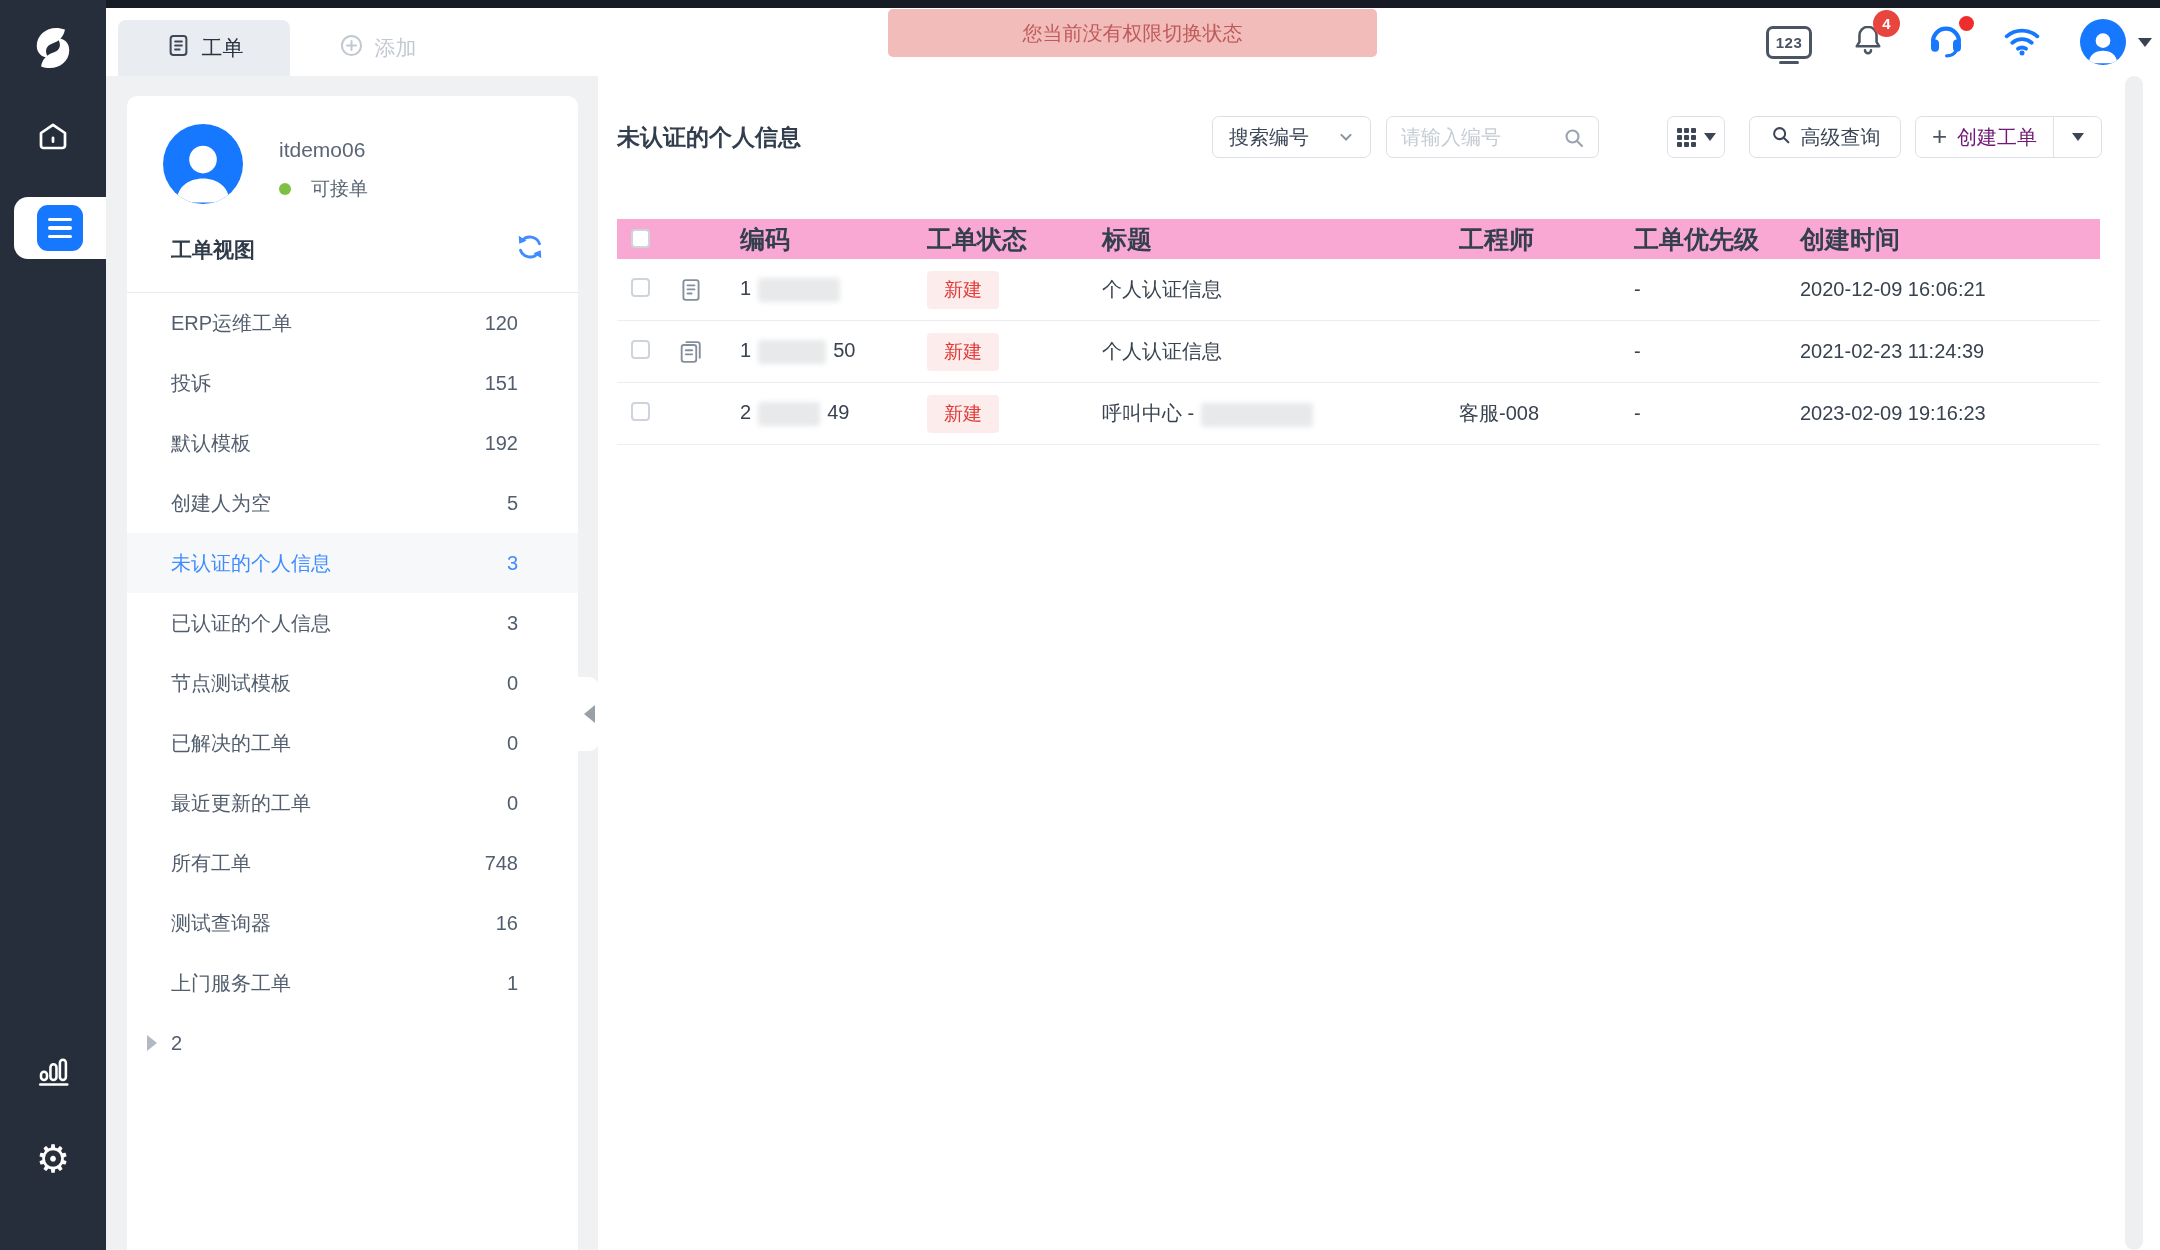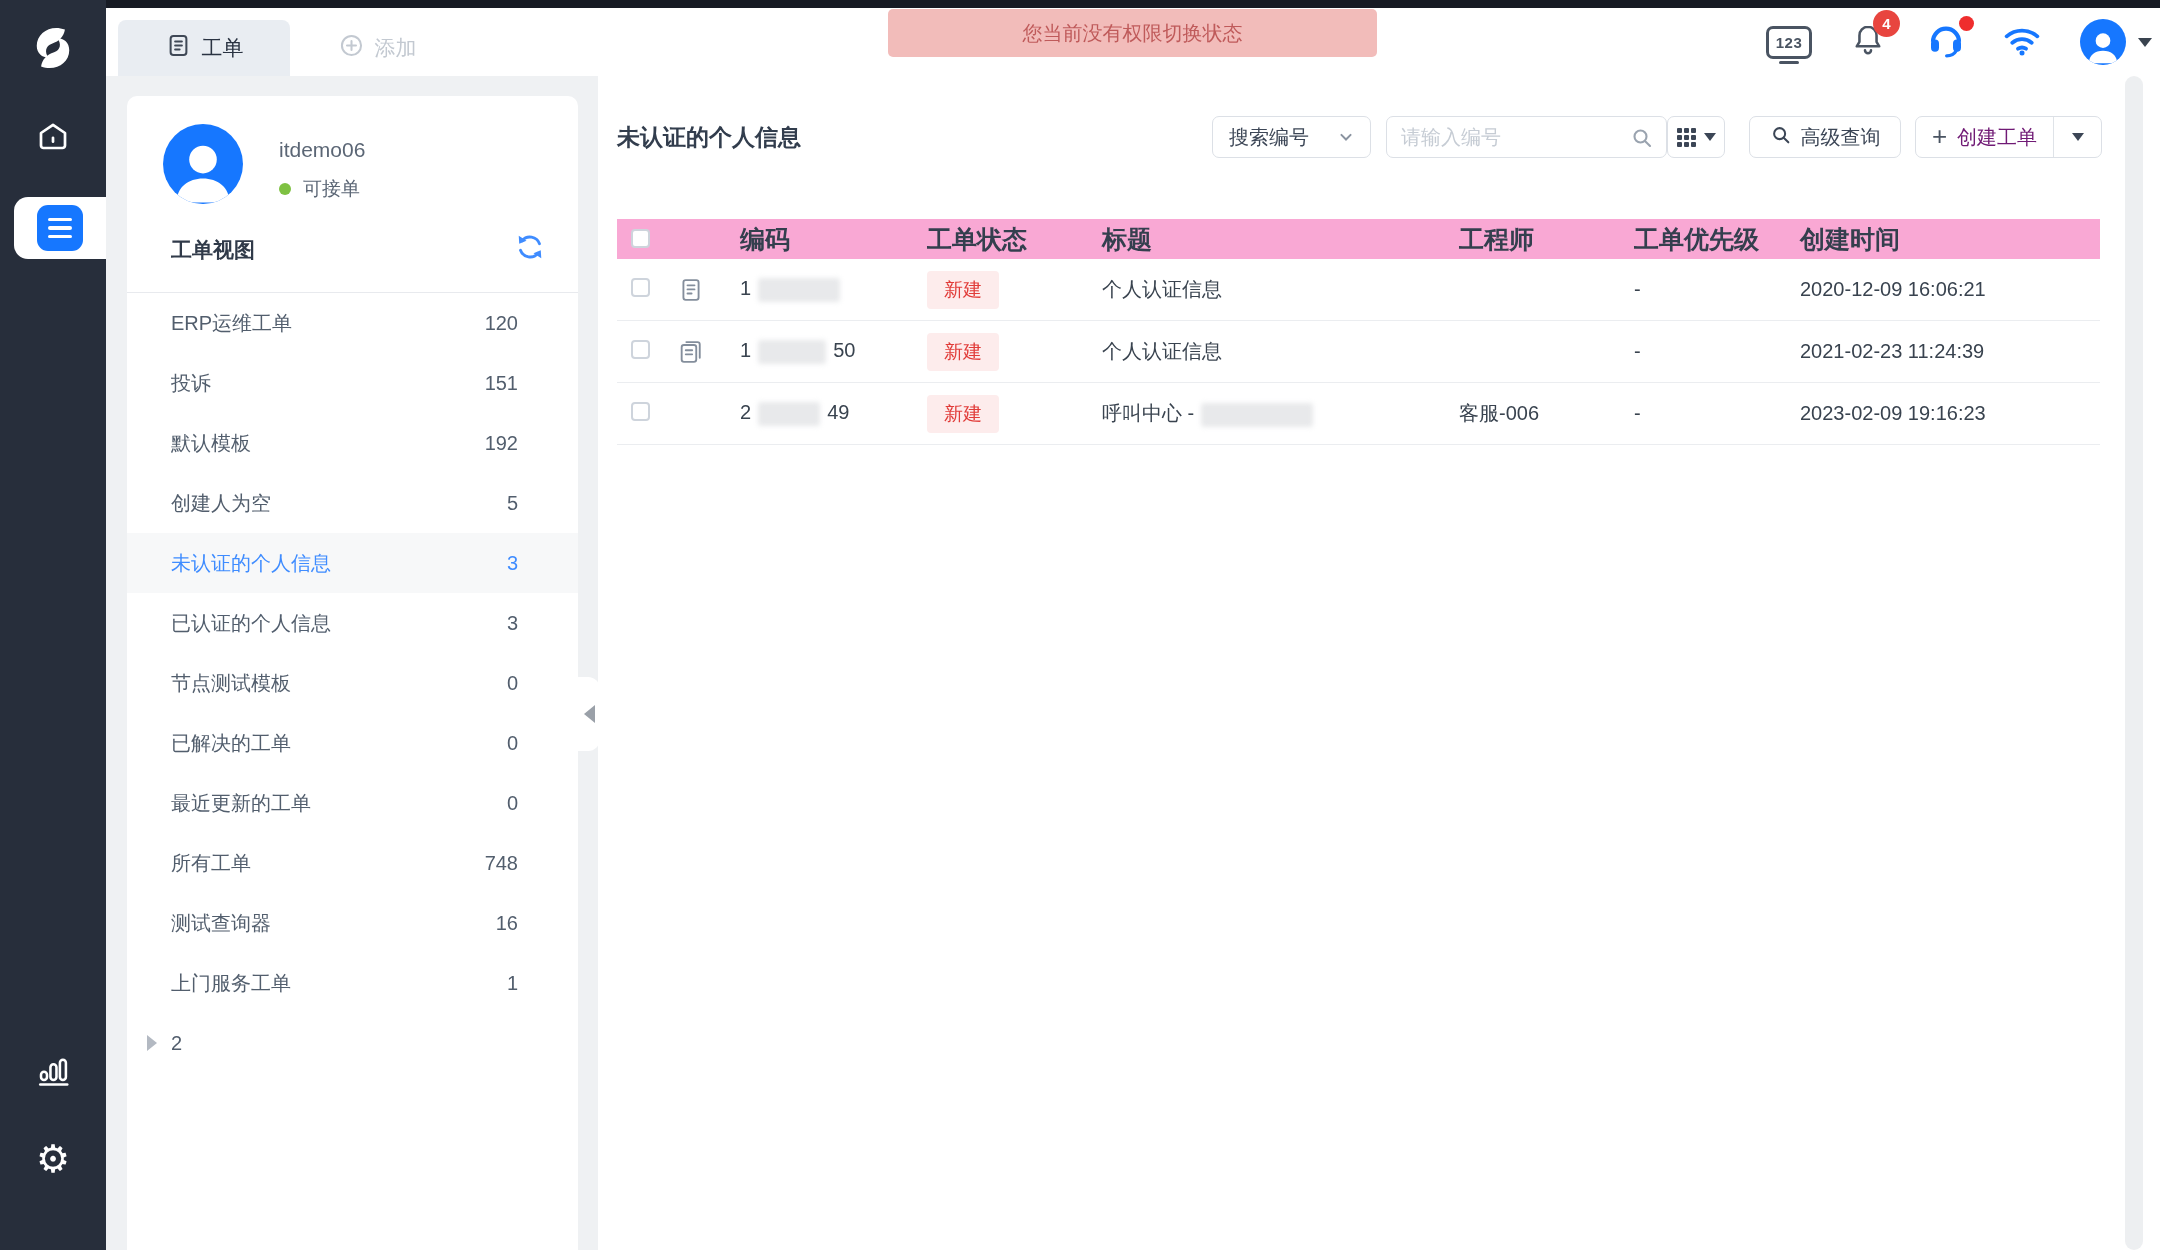--- a/index.html
+++ b/index.html
@@ -70,21 +70,21 @@
   
   .leftpanel {
     position:absolute; left:127px; top:96px; width:451px; height:1154px;
     background:#fff; border-radius:10px 10px 0 0; z-index:4;padding-left:48px;
   }
   .avatar-lg {
     position:absolute; left:36px; top:28px; width:80px; height:80px; border-radius:50%;
     background:#1677ff; overflow:hidden; display:flex; align-items:flex-end; justify-content:center;
   }
   .u-name { position:absolute; left:152px; top:42px; font-size:21px; color:#5b6675; }
-  .u-status { position:absolute; left:152px; top:80px; display:flex; align-items:center; gap:12px; font-size:19px; color:#5b6675; }
+  .u-status { position:absolute; left:152px; top:80px; display:flex; align-items:center; gap:20px; font-size:19px; color:#5b6675; }
   .dot-green { width:12px; height:12px; border-radius:50%; background:#7ec142; }
   .views-title { position:absolute; left:44px; top:140px; font-size:21px; font-weight:bold; color:#303a49; }
   .refresh-btn { position:absolute; right:33px; top:136px; cursor:pointer; }
   .panel-divider { position:absolute; left:0; top:196px; width:100%; height:1px; background:#e8eaee; }
   .nav-list { position:absolute; left:0; top:197px; width:100%; }
   .nav-item {
     height:60px; display:flex; align-items:center; padding:0 60px 0 44px;
     font-size:20px; color:#525e6d; cursor:pointer; position:relative;
   }
   .nav-item .nav-label { flex:1 1 auto; }
@@ -100,21 +100,21 @@
     cursor:pointer; z-index:5;
   }
   .caret-left { width:0; height:0; border-top:9px solid transparent; border-bottom:9px solid transparent; border-right:11px solid #9aa0a8; }
 
   
   .maincard { position:absolute; left:598px; top:76px; width:1562px; height:1174px; background:#fff; }
   .main-title { position:absolute; left:19px; top:46px; font-size:23px; font-weight:bold; color:#323d4d; }
   .toolbar { position:absolute; left:0; top:40px; width:100%; height:42px; }
   .tb { position:absolute; top:0; height:42px; background:#fff; border:1px solid #dce0e6; border-radius:7px; display:flex; align-items:center; font-size:20px; color:#3c4656; cursor:pointer; }
   .tb-select { left:614px; width:159px; padding:0 14px 0 16px; justify-content:space-between; }
-  .tb-input { left:788px; width:281px; padding:0 64px 0 14px; color:#c6ccd4; cursor:text; position:absolute; }
+  .tb-input { left:788px; width:213px; padding:0 64px 0 14px; color:#c6ccd4; cursor:text; position:absolute; }
   .tb-input .maglass { position:absolute; right:12px; top:9px; color:#9aa3af; }
   .tb-grid { left:1069px; width:58px; justify-content:center; gap:8px; }
   .gridglyph { display:inline-grid; grid-template-columns:repeat(3,5px); grid-auto-rows:5px; gap:2px; }
   .gridglyph i { background:#3c4656; border-radius:1px; }
   .mini-caret { width:0; height:0; border-left:6px solid transparent; border-right:6px solid transparent; border-top:8px solid #3c4656; }
   .tb-adv { left:1151px; width:152px; justify-content:center; gap:9px; color:#3c4656; }
   .tb-create { left:1317px; width:187px; padding:0; }
   .tb-create .seg-main { flex:1 1 auto; display:flex; align-items:center; justify-content:center; gap:10px; height:100%; }
   .tb-create .plus { font-size:26px; color:#4a5462; line-height:1; margin-top:-3px; }
   .tb-create .lbl { color:#701a75; }
@@ -440,21 +440,21 @@
     <div class="c-eng"></div>
     <div class="c-pri">-</div>
     <div class="c-time">2021-02-23 11:24:39</div>
   </div>
       <div class="trow tgrid">
     <div class="c-check"><span class="checkbox"></span></div>
     <div class="c-icon"></div>
     <div class="c-code">2<span class="redact" style="width: 62px;"></span>49</div>
     <div class="c-status"><span class="badge">新建</span></div>
     <div class="c-title">呼叫中心 -<span class="redact" style="width: 112px;"></span></div>
-    <div class="c-eng">客服-006</div>
+    <div class="c-eng">客服-008</div>
     <div class="c-pri">-</div>
     <div class="c-time">2023-02-09 19:16:23</div>
   </div>
     </div>
 
 </div>
 
 <div class="scrolltrack"></div>
 
 </body></html>

